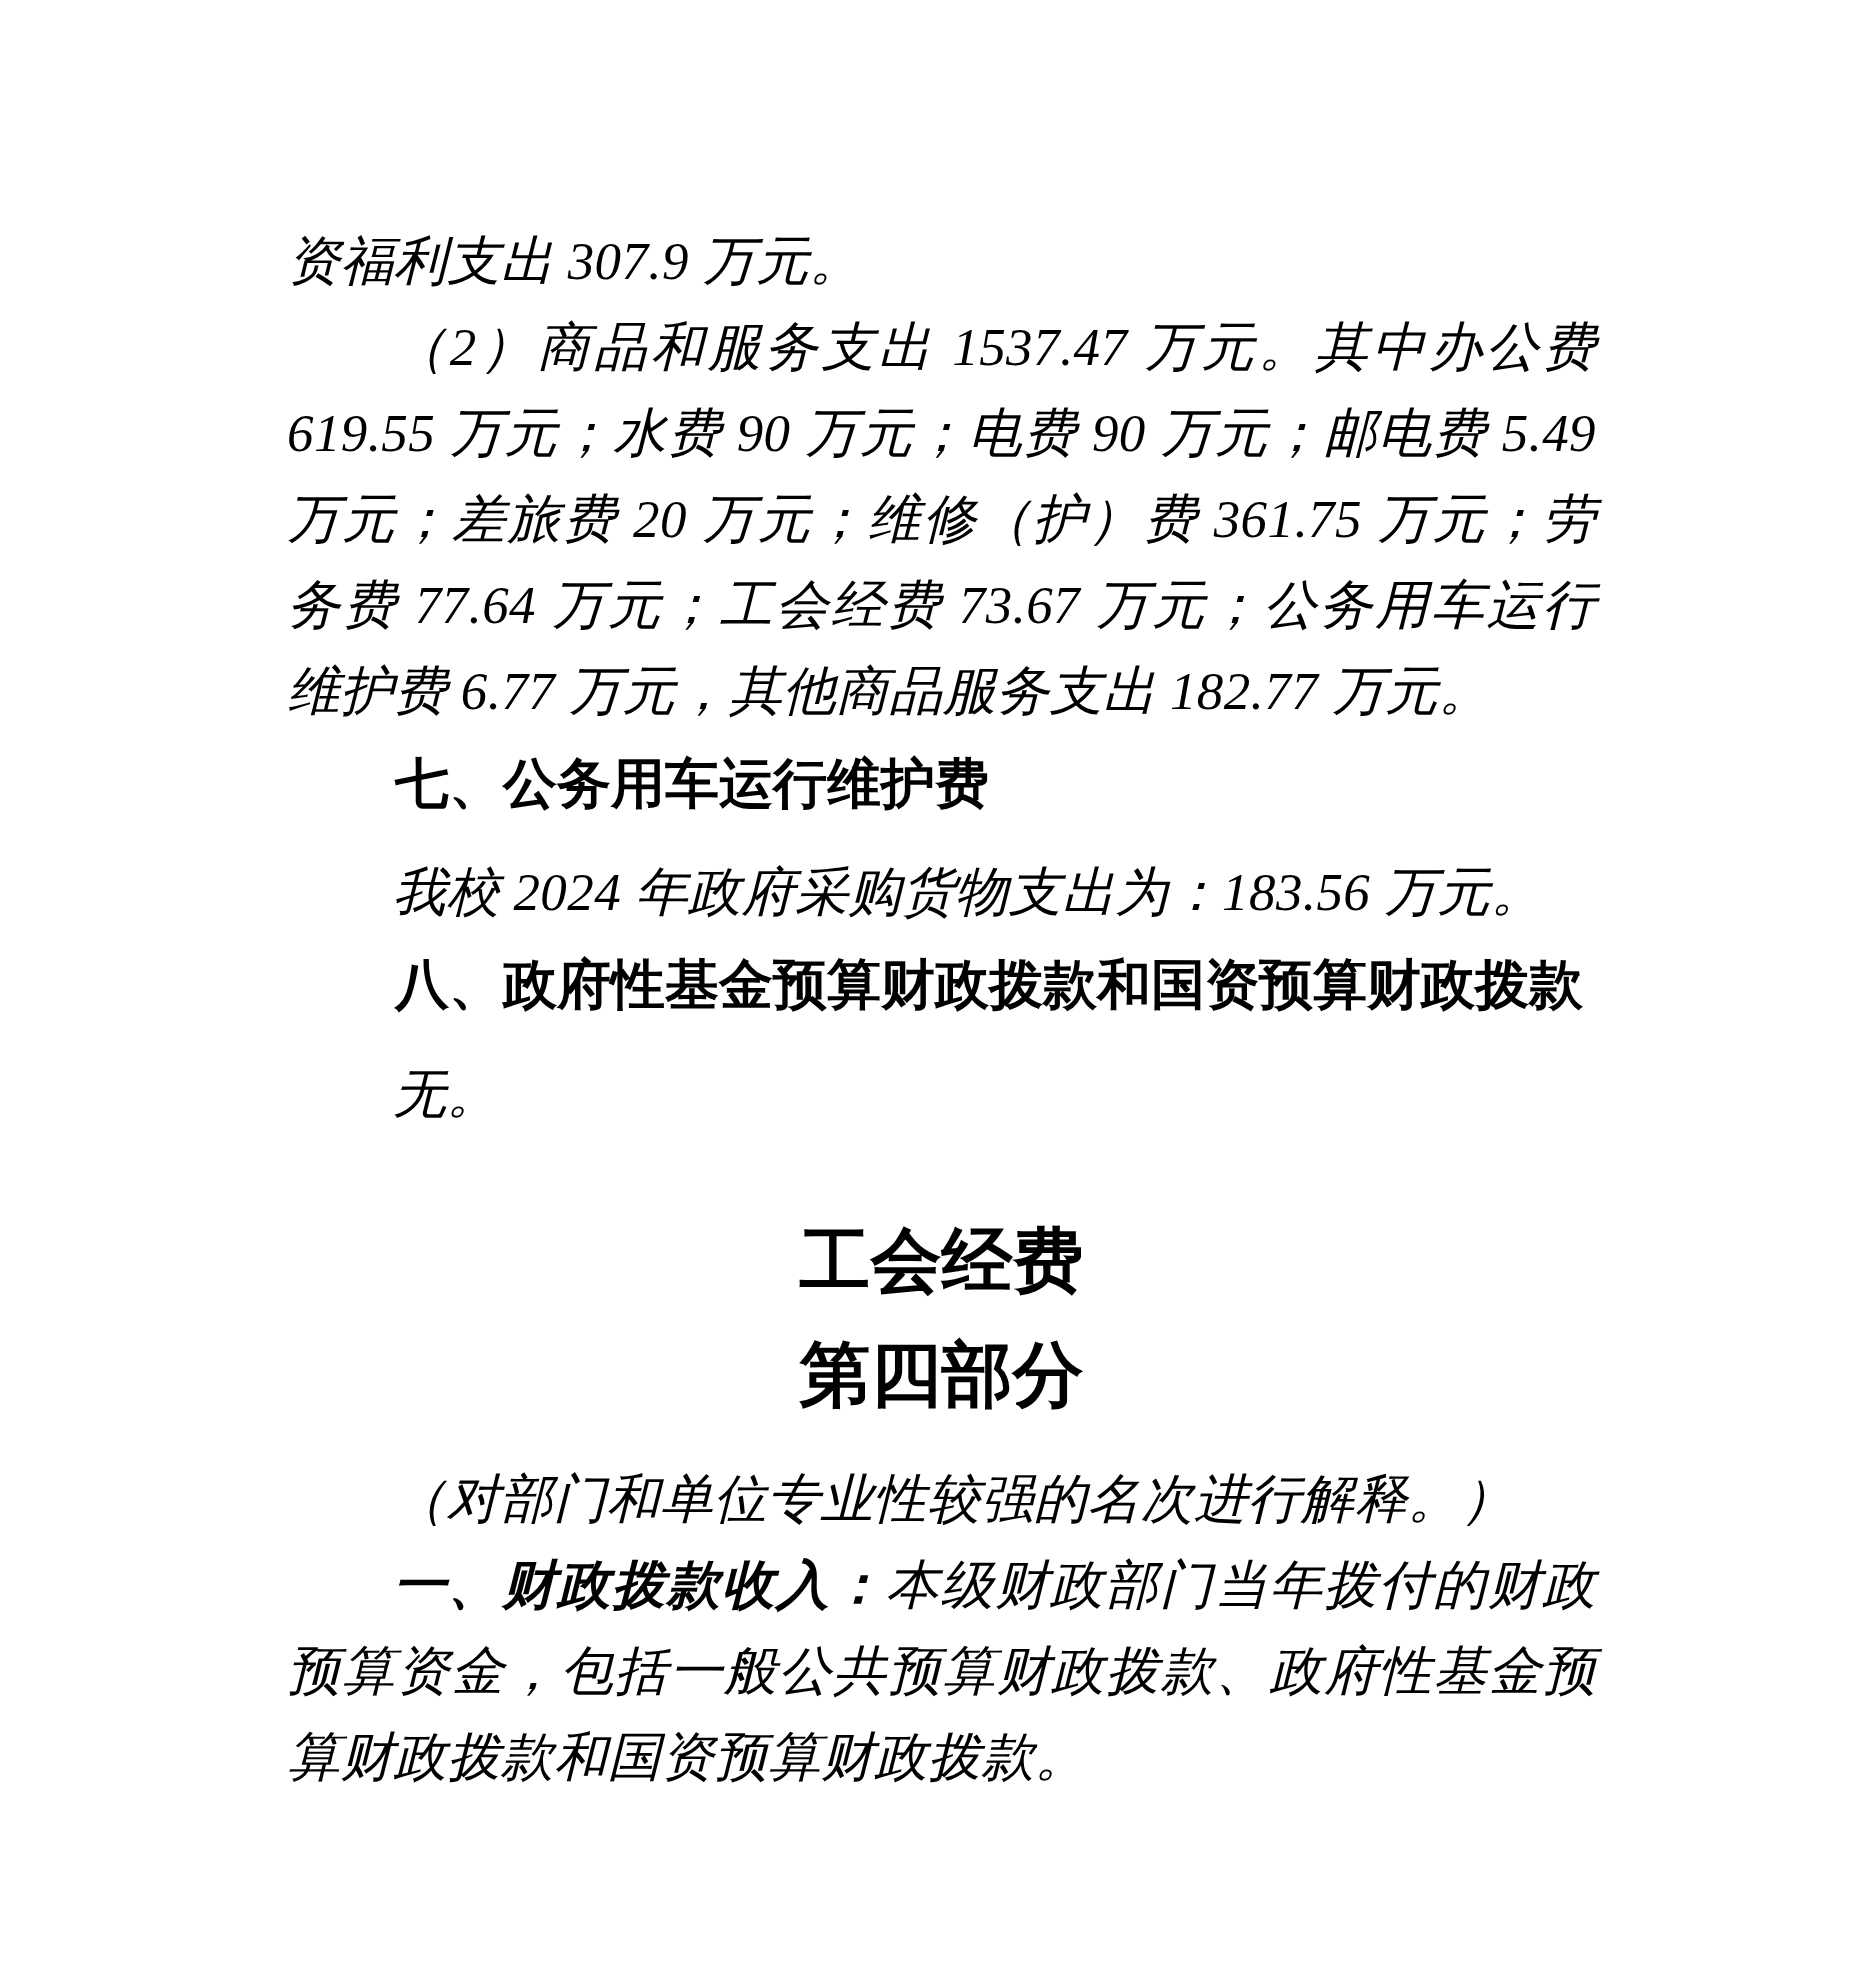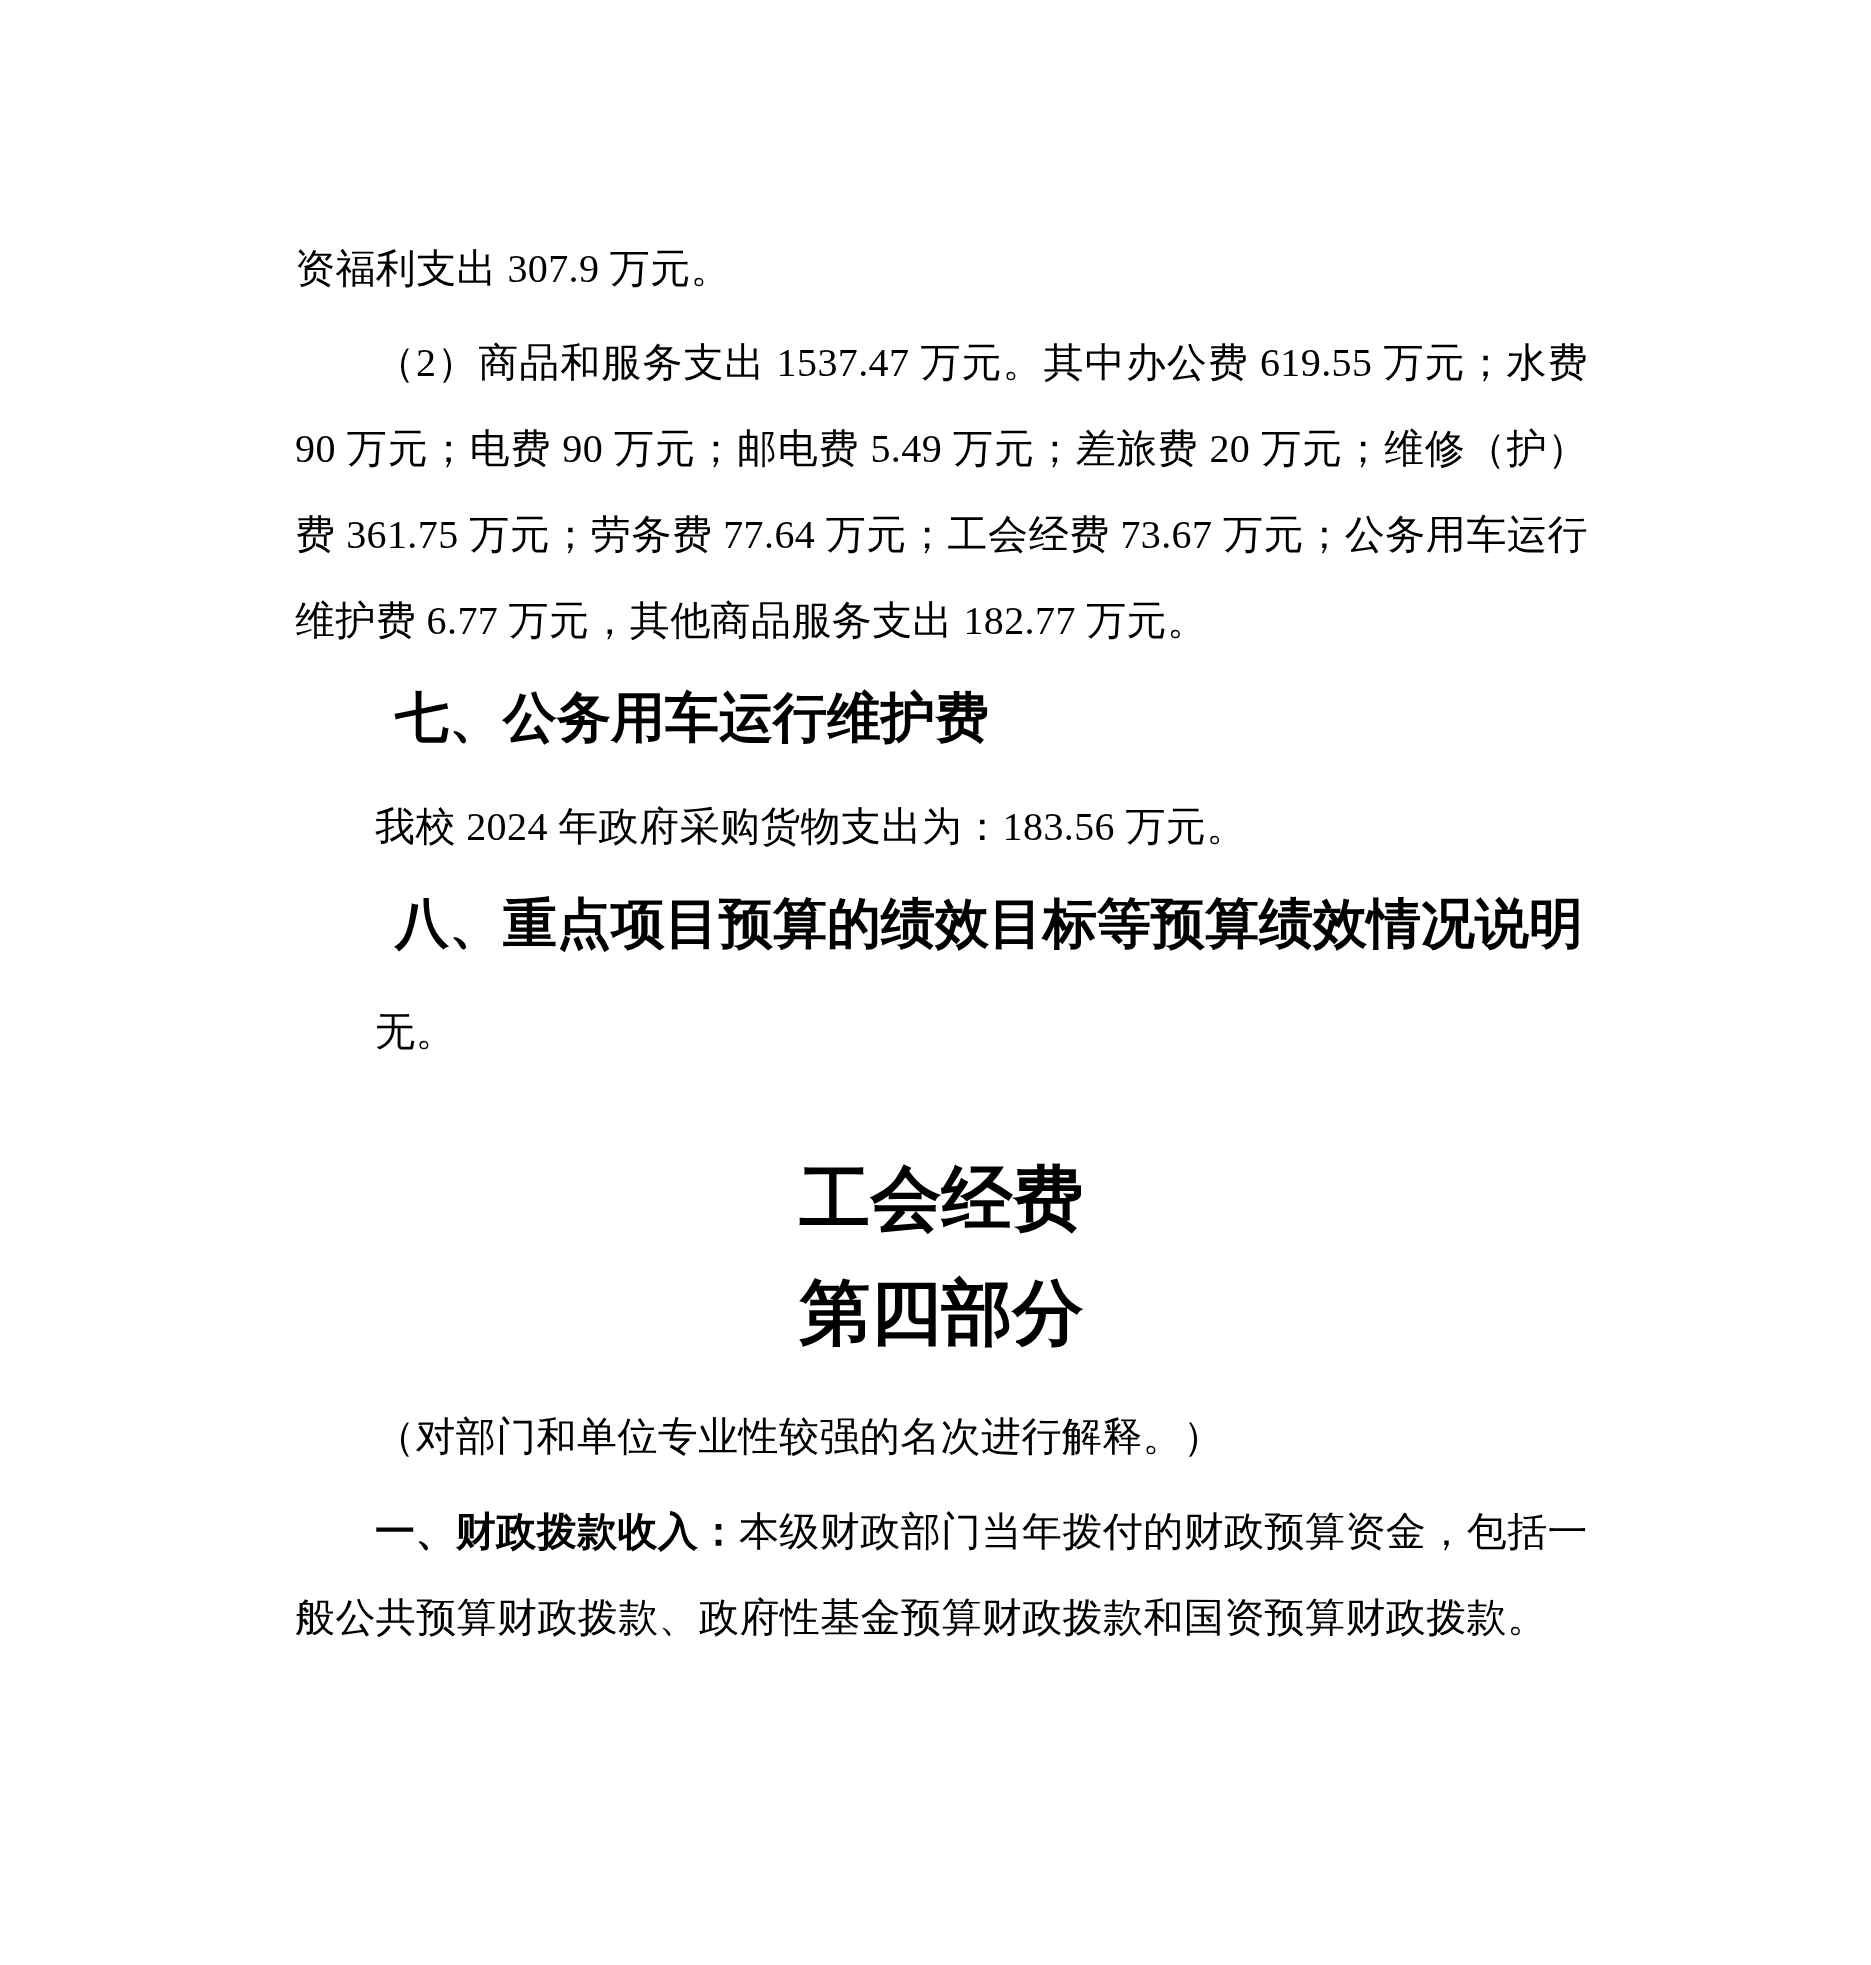--- a/index.html
+++ b/index.html
@@ -17,25 +17,26 @@
   }
 
   .content {
     position: absolute;
     top: 218px;
     left: 287px;
     width: 1309px;
   }
 
   p.body {
-    margin: 8px;
-    font-size: 40px;
+    margin: 0;
+    font-size: 53px;
     line-height: 86px;
     text-align: justify;
     letter-spacing: 0.4px;
+    font-style: italic;
   }
   .indent { text-indent: 2em; }
 
   h2.sec-heading {
     margin: 3.9px 0 21.6px 0;
     font-family: "Liberation Sans", "DejaVu Sans", sans-serif;
     font-weight: bold;
     font-size: 54px;
     line-height: 90px;
     text-indent: 2em;
@@ -67,21 +68,21 @@
 
     <p class="body">资福利支出 307.9 万元。</p>
 
     <p class="body indent">（2）商品和服务支出 1537.47 万元。其中办公费 619.55 万元；水费 90 万元；电费 90 万元；邮电费 5.49 万元；差旅费 20 万元；维修（护）费 361.75 万元；劳务费 77.64 万元；工会经费 73.67 万元；公务用车运行维护费 6.77 万元，其他商品服务支出 182.77 万元。</p>
 
 
     <h2 class="sec-heading">七、公务用车运行维护费</h2>
 
     <p class="body indent gap-below">我校 2024 年政府采购货物支出为：183.56 万元。</p>
 
-    <h2 class="sec-heading">八、重点项目预算的绩效目标等预算绩效情况说明</h2>
+    <h2 class="sec-heading">八、政府性基金预算财政拨款和国资预算财政拨款</h2>
 
     <p class="body indent">无。</p>
 
     <div class="part-title-group">
       <div class="part-title">工会经费</div>
       <div class="part-title">第四部分</div>
     </div>
 
     <p class="body indent note">（对部门和单位专业性较强的名次进行解释。）</p>
 

